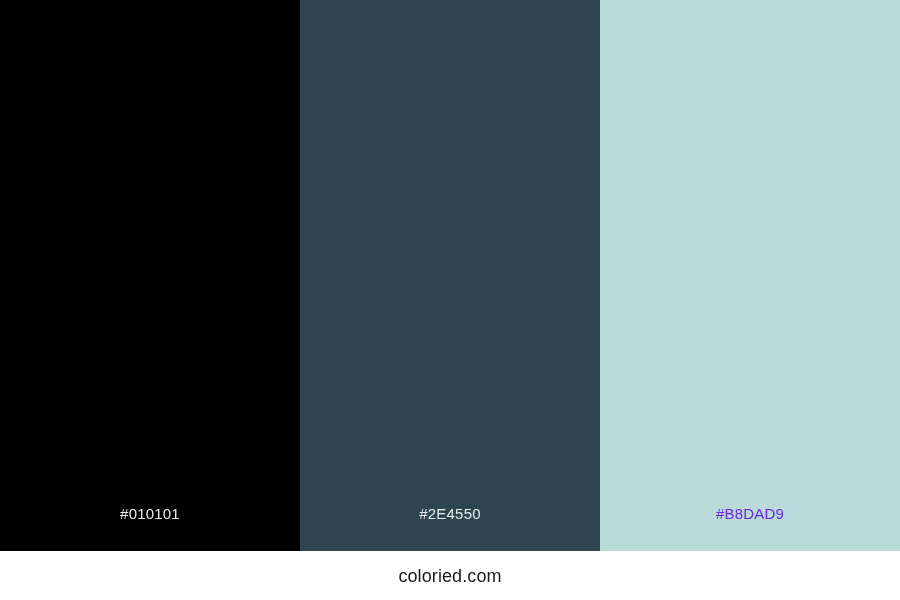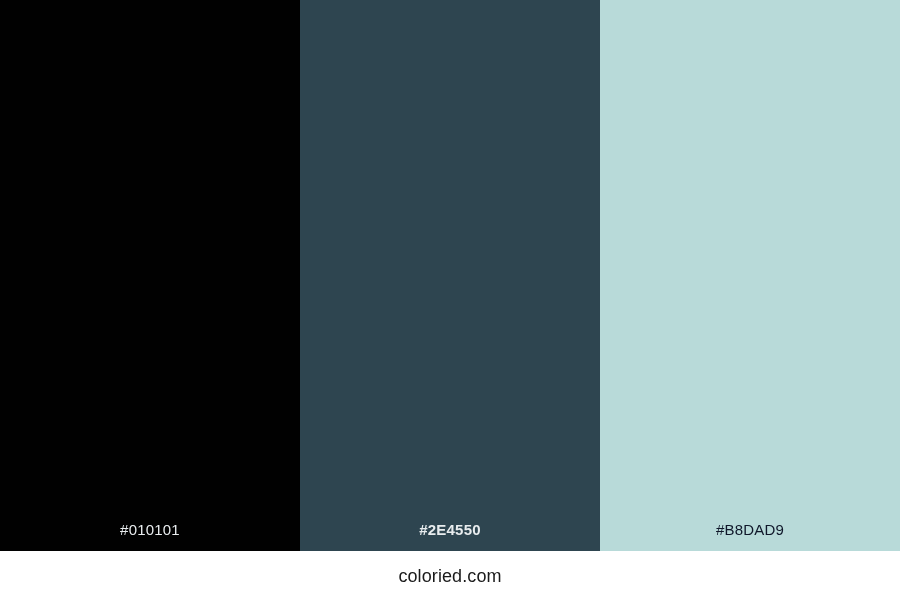--- a/index.html
+++ b/index.html
@@ -36,21 +36,21 @@
     justify-content: center;
   }
   .swatch-label {
     display: block;
     width: 100%;
     text-align: center;
     font-family: "Liberation Sans", sans-serif;
     font-size: 15px;
     letter-spacing: 0.2px;
     line-height: 1;
-    padding-bottom: 14px;
+    padding-bottom: 30px;
     user-select: text;
   }
   .footer {
     flex: 1 1 auto;
     width: 900px;
     height: 49px;
     background: #ffffff;
     display: flex;
     align-items: center;
     justify-content: center;
@@ -67,27 +67,27 @@
 <body>
 
 <div class="palette-page">
 
   <div class="swatch-strip">
 
     <div class="swatch" style="background-color: rgb(1, 1, 1);">
       <span class="swatch-label" style="color: rgb(232, 236, 238);">#010101</span>
     </div>
 
-    <div class="swatch" style="background-color: rgb(46, 69, 80); font-weight: bold;">
+    <div class="swatch" style="background-color: rgb(46, 69, 80);">
       <span class="swatch-label" style="color: rgb(232, 236, 238);">#2E4550</span>
     </div>
 
 
     <div class="swatch" style="background-color: rgb(184, 218, 217);">
-      <span class="swatch-label" style="color: #0f172a;">#B8DAD9</span>
+      <span class="swatch-label" style="color: #6d28d9;">#B8DAD9</span>
     </div>
 
 
   </div>
 
   <div class="footer">
     <span class="footer-brand">coloried.com</span>
   </div>
 
 </div>

